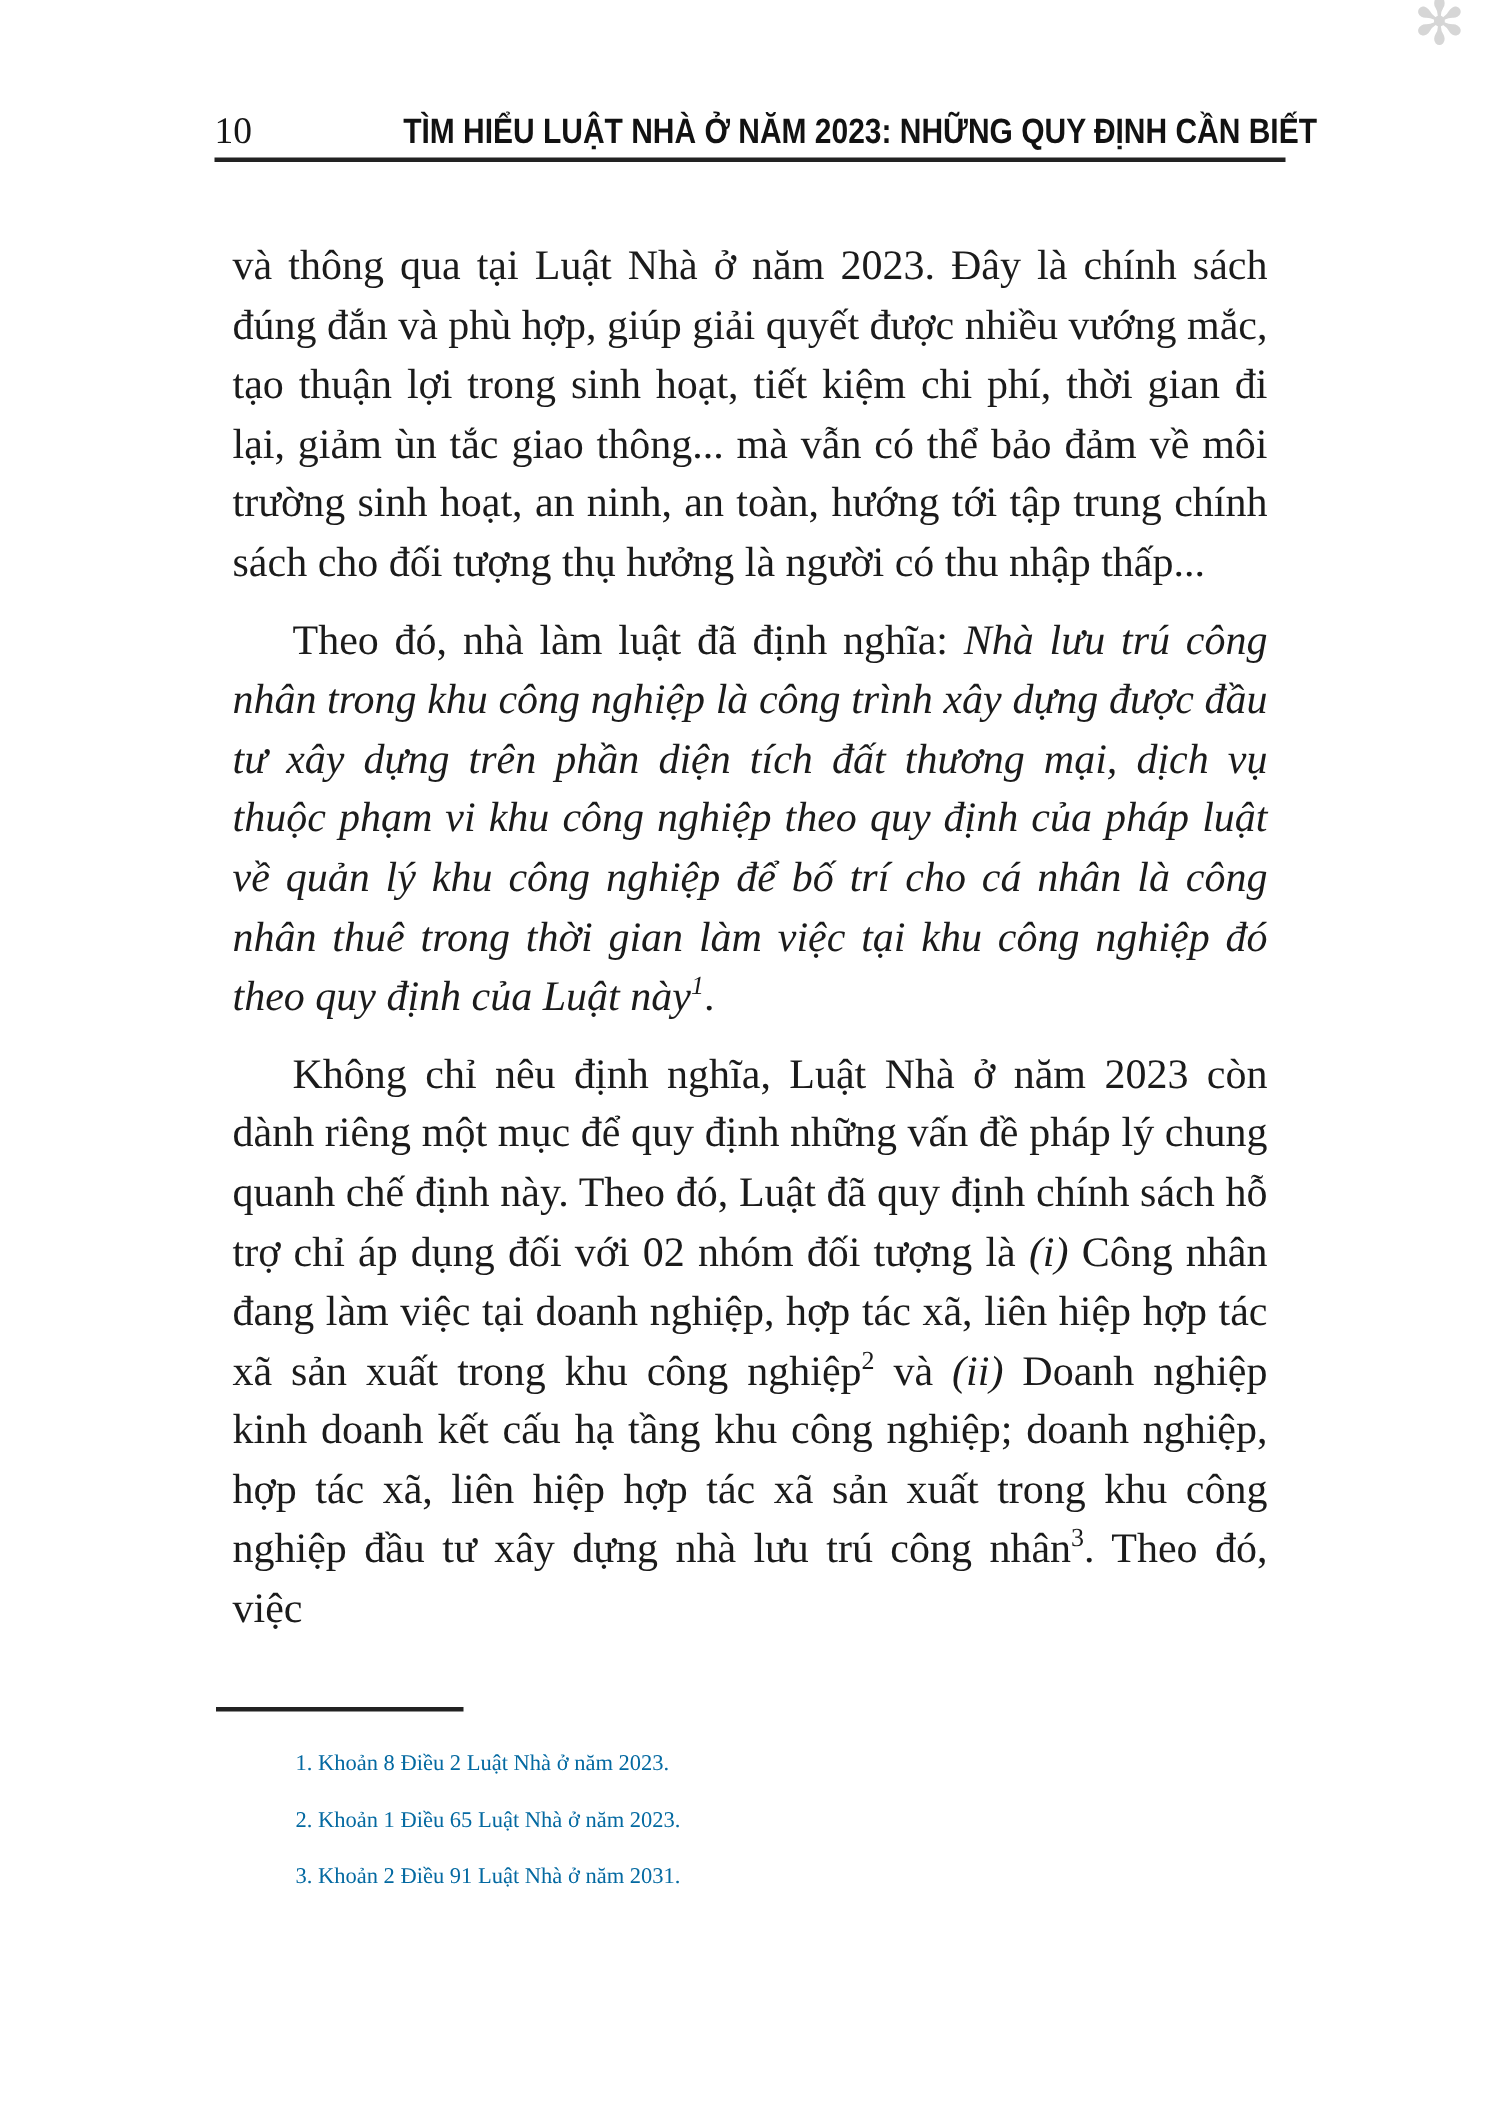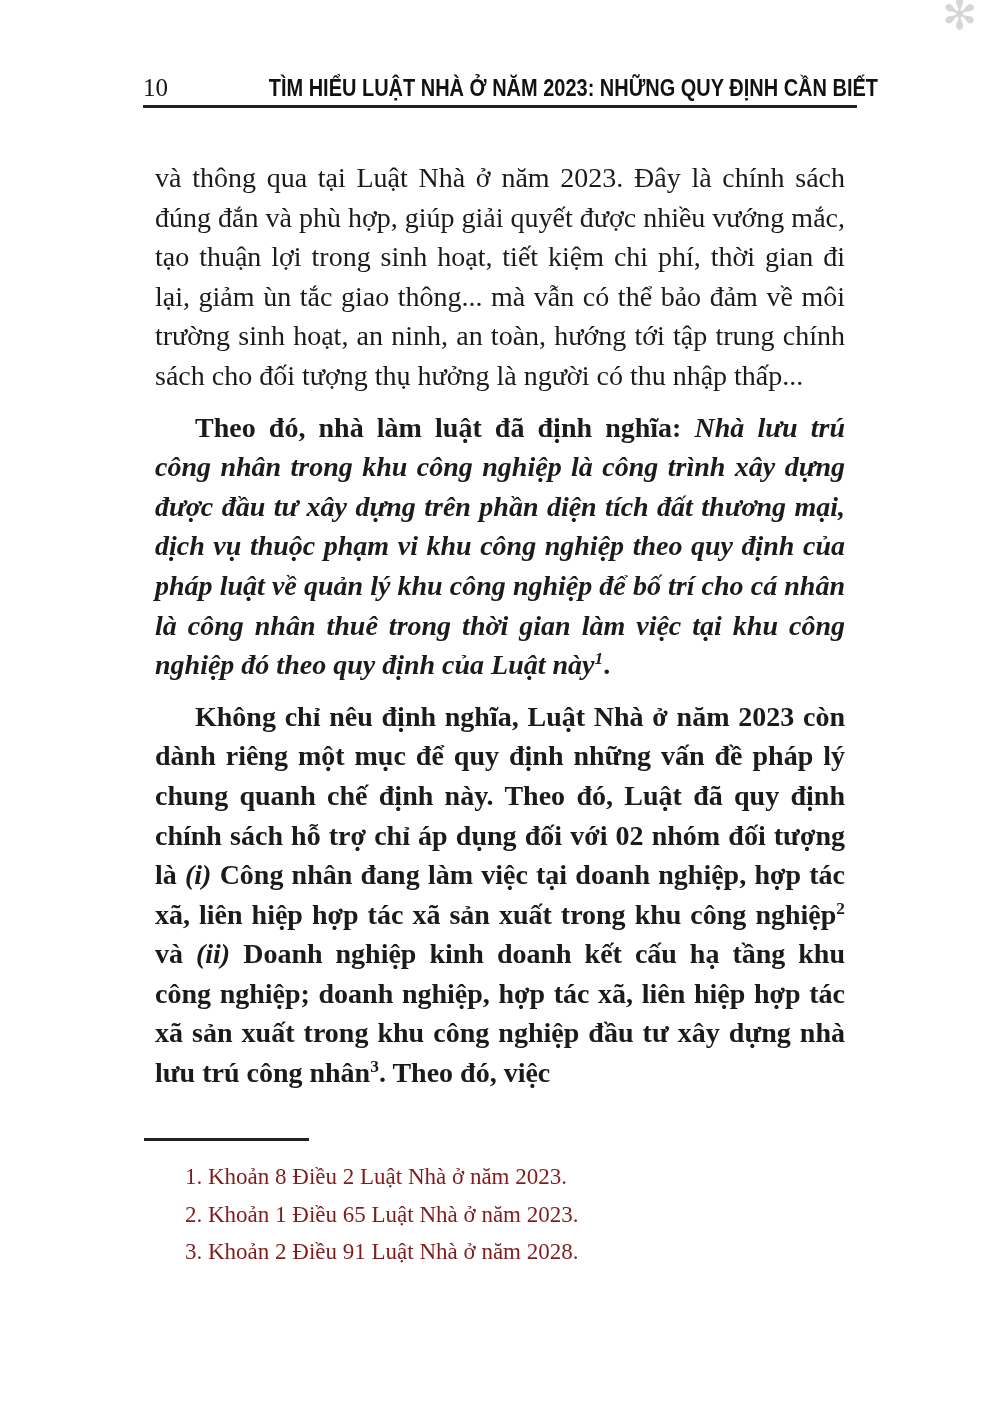--- a/index.html
+++ b/index.html
@@ -72,46 +72,45 @@
     font-size: 28px;
     line-height: 39.6px;
     text-align: justify;
     color: #1b1b1b;
   }
   .para {
     margin: 12px;
   }
   .para.indent {
     text-indent: 40px;
-    font-weight: bold;
   }
   .it {
     font-style: italic;
   }
   sup.fnref {
     font-size: 0.62em;
     line-height: 0;
     vertical-align: super;
   }
   .fn-rule {
     position: absolute;
     left: 144px;
     top: 1138px;
     width: 165px;
     height: 2.5px;
     background: #222222;
   }
   .footnotes {
     position: absolute;
-    left: 185px;
+    left: 197px;
     top: 1158px;
     width: 640px;
-    font-size: 23px;
+    font-size: 15px;
     line-height: 37.5px;
-    color: #7f1d1d;
+    color: #0369a1;
   }
 </style>
 </head>
 <body>
 
 <div class="page">
 
   <div class="flower">✻</div>
 
   <div class="header">
@@ -127,16 +126,16 @@
       <p class="para"><span class="">và thông qua tại Luật Nhà ở năm 2023. Đây là chính sách đúng đắn và phù hợp, giúp giải quyết được nhiều vướng mắc, tạo thuận lợi trong sinh hoạt, tiết kiệm chi phí, thời gian đi lại, giảm ùn tắc giao thông... mà vẫn có thể bảo đảm về môi trường sinh hoạt, an ninh, an toàn, hướng tới tập trung chính sách cho đối tượng thụ hưởng là người có thu nhập thấp...</span></p>
       <p class="para indent"><span class="">Theo đó, nhà làm luật đã định nghĩa: </span><span class="it">Nhà lưu trú công nhân trong khu công nghiệp là công trình xây dựng được đầu tư xây dựng trên phần diện tích đất thương mại, dịch vụ thuộc phạm vi khu công nghiệp theo quy định của pháp luật về quản lý khu công nghiệp để bố trí cho cá nhân là công nhân thuê trong thời gian làm việc tại khu công nghiệp đó theo quy định của Luật này</span><sup class="fnref it">1</sup><span class="">.</span></p>
       <p class="para indent"><span class="">Không chỉ nêu định nghĩa, Luật Nhà ở năm 2023 còn dành riêng một mục để quy định những vấn đề pháp lý chung quanh chế định này. Theo đó, Luật đã quy định chính sách hỗ trợ chỉ áp dụng đối với 02 nhóm đối tượng là </span><span class="it">(i)</span><span class=""> Công nhân đang làm việc tại doanh nghiệp, hợp tác xã, liên hiệp hợp tác xã sản xuất trong khu công nghiệp</span><sup class="fnref">2</sup><span class=""> và </span><span class="it">(ii)</span><span class=""> Doanh nghiệp kinh doanh kết cấu hạ tầng khu công nghiệp; doanh nghiệp, hợp tác xã, liên hiệp hợp tác xã sản xuất trong khu công nghiệp đầu tư xây dựng nhà lưu trú công nhân</span><sup class="fnref">3</sup><span class="">. Theo đó, việc</span></p>
     </div>
 
   <div class="fn-rule"></div>
 
   <div class="footnotes">
       <div class="fn-line">1. Khoản 8 Điều 2 Luật Nhà ở năm 2023.</div>
       <div class="fn-line">2. Khoản 1 Điều 65 Luật Nhà ở năm 2023.</div>
-      <div class="fn-line">3. Khoản 2 Điều 91 Luật Nhà ở năm 2028.</div>
+      <div class="fn-line">3. Khoản 2 Điều 91 Luật Nhà ở năm 2031.</div>
     </div>
 
 </div>
 
 </body></html>

